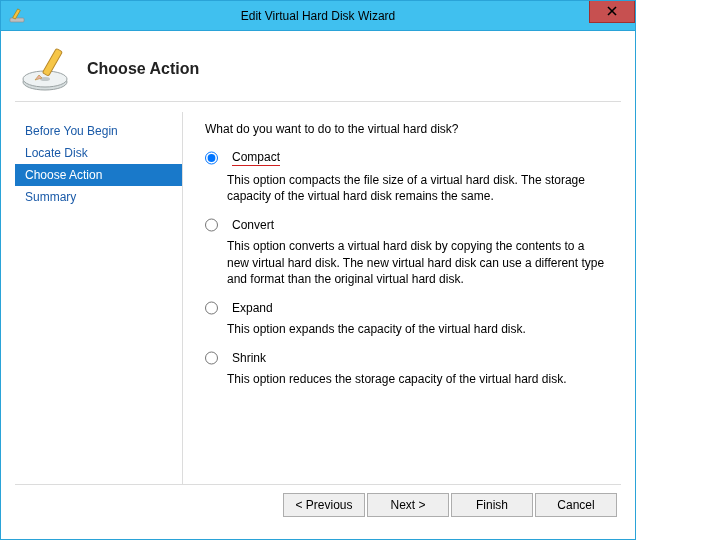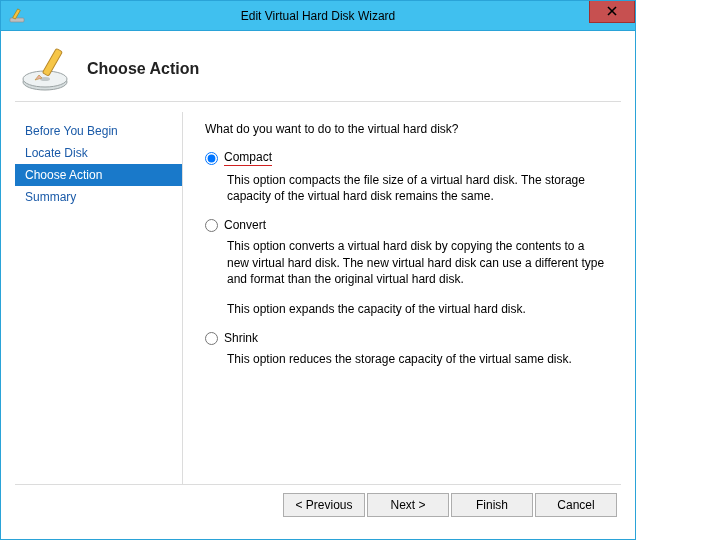--- a/index.html
+++ b/index.html
@@ -103,22 +103,21 @@
     overflow: auto;
   }
   .content .prompt {
     margin-bottom: 14px;
   }
   .option {
     margin-bottom: 14px;
   }
   .option .row {
     display: flex;
-    align-items: center;
-    gap: 6px;
+    gap: 14px;
   }
   .option input[type=radio] {
     margin: 0;
   }
   .option .label {
     font-size: 12px;
   }
   .option.selected .label {
     border-bottom: 1.5px solid #d02020;
     padding-bottom: 1px;
@@ -213,29 +212,33 @@
 
       <div class="option">
         <label class="row">
           <input type="radio" name="action" style="">
           <span class="label">Convert</span>
         </label>
         <div class="desc">This option converts a virtual hard disk by copying the contents to a new virtual hard disk. The new virtual hard disk can use a different type and format than the original virtual hard disk.</div>
       </div>
 
       <div class="option">
+        <label class="row">
+          <input type="radio" name="action" style="">
+          <span class="label">Expand</span>
+        </label>
         <div class="desc">This option expands the capacity of the virtual hard disk.</div>
       </div>
 
       <div class="option">
         <label class="row">
           <input type="radio" name="action" style="">
           <span class="label">Shrink</span>
         </label>
-        <div class="desc">This option reduces the storage capacity of the virtual same disk.</div>
+        <div class="desc">This option reduces the storage capacity of the virtual hard disk.</div>
       </div>
     </div>
   </div>
 
   <div class="footer-divider"></div>
 
   <div class="footer">
     <button class="btn">&lt; Previous</button>
     <button class="btn">Next &gt;</button>
     <button class="btn">Finish</button>

